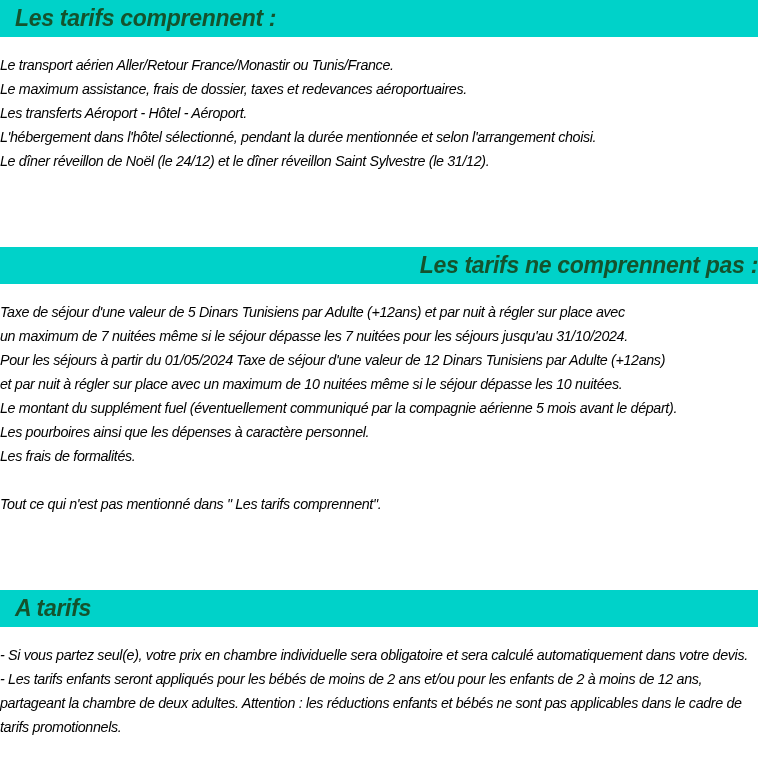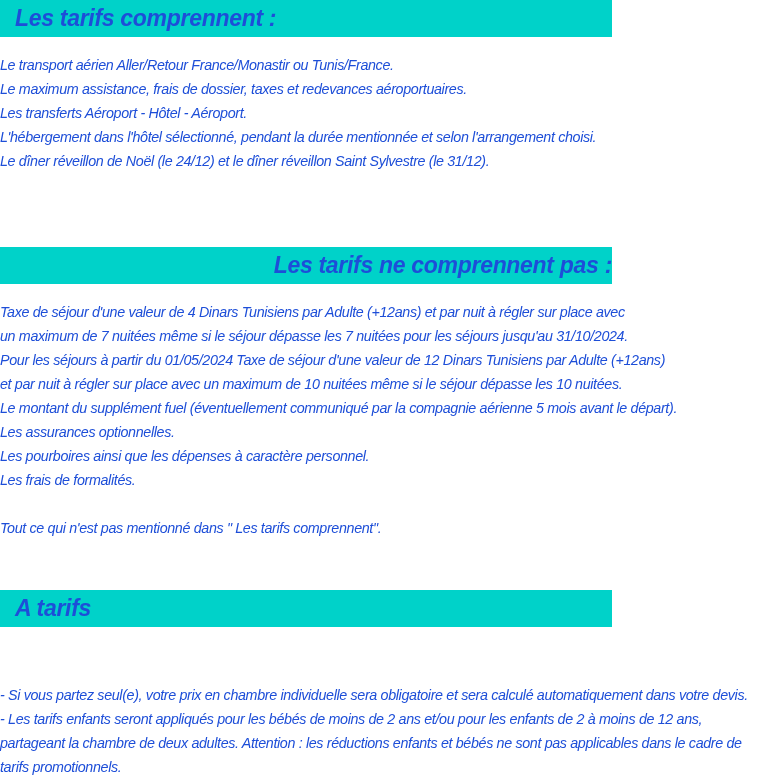--- a/index.html
+++ b/index.html
@@ -10,79 +10,78 @@
     body {
       width: 758px;
       height: 779px;
       overflow: hidden;
       position: relative;
       font-family: "Liberation Sans", "DejaVu Sans", sans-serif;
     }
     .section-header {
       position: absolute;
       left: 0;
-      width: 612px;
+      width: 758px;
       height: 37px;
       background: #00d2c9;
-      color: #1d4ed8;
+      color: #14532d;
       font-style: italic;
       font-weight: bold;
       font-size: 23px;
       line-height: 37px;
       padding-left: 15px;
       box-sizing: border-box;
       letter-spacing: -0.3px;
     }
     .section-body {
       position: absolute;
       left: 0;
       width: 758px;
-      color: #1d4ed8;
+      color: #000000;
       font-style: italic;
       font-size: 14.3px;
       letter-spacing: -0.35px;
     }
     .line {
       height: 24px;
       line-height: 24px;
       white-space: nowrap;
     }
     .blank { height: 24px; }
     .para {
       line-height: 24px;
       white-space: normal;
       width: 752px;
     }
     #h1 { top: 0; }
     #b1 { top: 53px; }
     #h2 { top: 247px; text-align: right; }
     #b2 { top: 300px; }
     #h3 { top: 590px; }
-    #b3 { top: 643px; margin-top: 40px; }
+    #b3 { top: 643px; }
   </style>
 </head>
 <body>
 
 <div id="h1" class="section-header">Les tarifs comprennent :</div>
 <div id="b1" class="section-body">
   <div class="line">Le transport aérien Aller/Retour France/Monastir ou Tunis/France.</div>
   <div class="line">Le maximum assistance, frais de dossier, taxes et redevances aéroportuaires.</div>
   <div class="line">Les transferts Aéroport - Hôtel - Aéroport.</div>
   <div class="line">L'hébergement dans l'hôtel sélectionné, pendant la durée mentionnée et selon l'arrangement choisi.</div>
   <div class="line">Le dîner réveillon de Noël (le 24/12) et le dîner réveillon Saint Sylvestre (le 31/12).</div>
 </div>
 
 <div id="h2" class="section-header">Les tarifs ne comprennent pas :</div>
 <div id="b2" class="section-body">
-  <div class="line">Taxe de séjour d'une valeur de 4 Dinars Tunisiens par Adulte (+12ans) et par nuit à régler sur place avec</div>
+  <div class="line">Taxe de séjour d'une valeur de 5 Dinars Tunisiens par Adulte (+12ans) et par nuit à régler sur place avec</div>
   <div class="line">un maximum de 7 nuitées même si le séjour dépasse les 7 nuitées pour les séjours jusqu'au 31/10/2024.</div>
   <div class="line">Pour les séjours à partir du 01/05/2024 Taxe de séjour d'une valeur de 12 Dinars Tunisiens par Adulte (+12ans)</div>
   <div class="line">et par nuit à régler sur place avec un maximum de 10 nuitées même si le séjour dépasse les 10 nuitées.</div>
   <div class="line">Le montant du supplément fuel (éventuellement communiqué par la compagnie aérienne 5 mois avant le départ).</div>
-  <div class="line">Les assurances optionnelles.</div>
   <div class="line">Les pourboires ainsi que les dépenses à caractère personnel.</div>
   <div class="line">Les frais de formalités.</div>
   <div class="blank"></div>
   <div class="line">Tout ce qui n'est pas mentionné dans " Les tarifs comprennent".</div>
 </div>
 
 <div id="h3" class="section-header">A tarifs</div>
 <div id="b3" class="section-body">
   <div class="para">- Si vous partez seul(e), votre prix en chambre individuelle sera obligatoire et sera calculé automatiquement dans votre devis.</div>
   <div class="para">- Les tarifs enfants seront appliqués pour les bébés de moins de 2 ans et/ou pour les enfants de 2 à moins de 12 ans, partageant la chambre de deux adultes. Attention : les réductions enfants et bébés ne sont pas applicables dans le cadre de tarifs promotionnels.</div>

